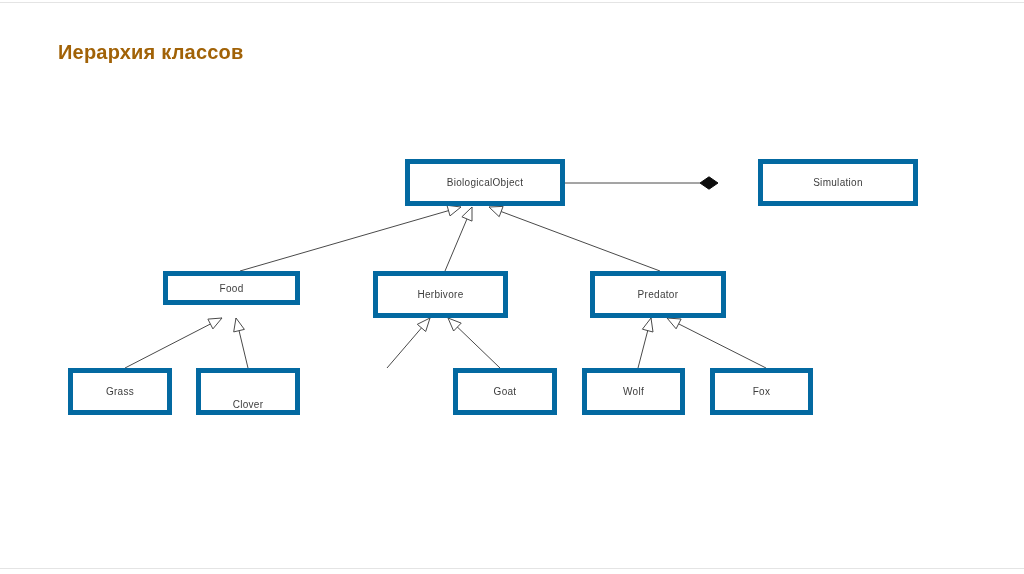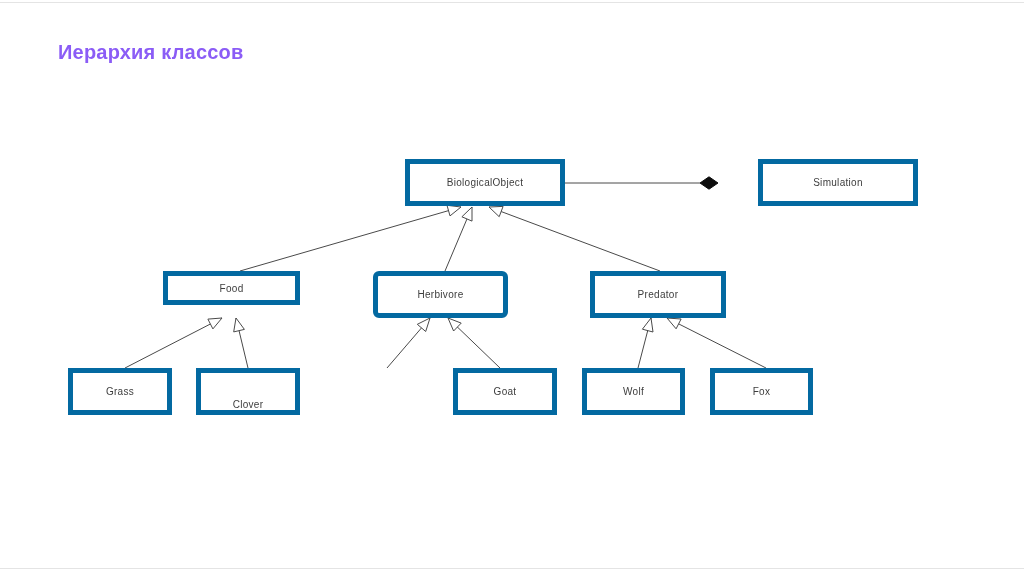--- a/index.html
+++ b/index.html
@@ -3,21 +3,21 @@
 <meta charset="utf-8">
 <style>
   * { margin:0; padding:0; box-sizing:border-box; }
   html,body { width:1024px; height:574px; overflow:hidden; background:#ffffff;
               font-family:"Liberation Sans", sans-serif; }
   .slide { position:relative; width:1024px; height:574px; background:#ffffff; }
   .rule { position:absolute; left:0; width:1024px; height:1px; background:#e4e4e4; }
   .rule-top { top:2px; }
   .rule-bottom { top:568px; }
   .title { position:absolute; left:58px; top:41px; font-size:20px; font-weight:700;
-           color:#8b5cf6; letter-spacing:0.2px; }
+           color:#a16207; letter-spacing:0.2px; }
   svg.connectors { position:absolute; left:0; top:0; z-index:1; }
   svg.connectors line { stroke:#4a4a4a; stroke-width:1; }
   svg.connectors polygon.tri { fill:#ffffff; stroke:#4a4a4a; stroke-width:1; stroke-linejoin:miter; }
   svg.connectors polygon.diamond { fill:#0d0d0d; stroke:#0d0d0d; }
   .node { position:absolute; z-index:2; background:#ffffff; border:5px solid #0369a1;
           display:flex; align-items:center; justify-content:center; }
   .node-label { font-size:10px; color:#3d3d3d; letter-spacing:0.3px; white-space:nowrap; }
 </style>
 </head>
 <body>
@@ -81,21 +81,21 @@
   </div>
 
   <div class="node" style="left:758px; top:159px; width:160px; height:47px;">
     <span class="node-label">Simulation</span>
   </div>
 
   <div class="node" style="left:163px; top:271px; width:137px; height:34px;">
     <span class="node-label">Food</span>
   </div>
 
-  <div class="node" style="left:373px; top:271px; width:135px; height:47px;border-radius:6px;">
+  <div class="node" style="left:373px; top:271px; width:135px; height:47px;">
     <span class="node-label">Herbivore</span>
   </div>
 
   <div class="node" style="left:590px; top:271px; width:136px; height:47px;">
     <span class="node-label">Predator</span>
   </div>
 
   <div class="node" style="left:68px; top:368px; width:104px; height:47px;">
     <span class="node-label">Grass</span>
   </div>

